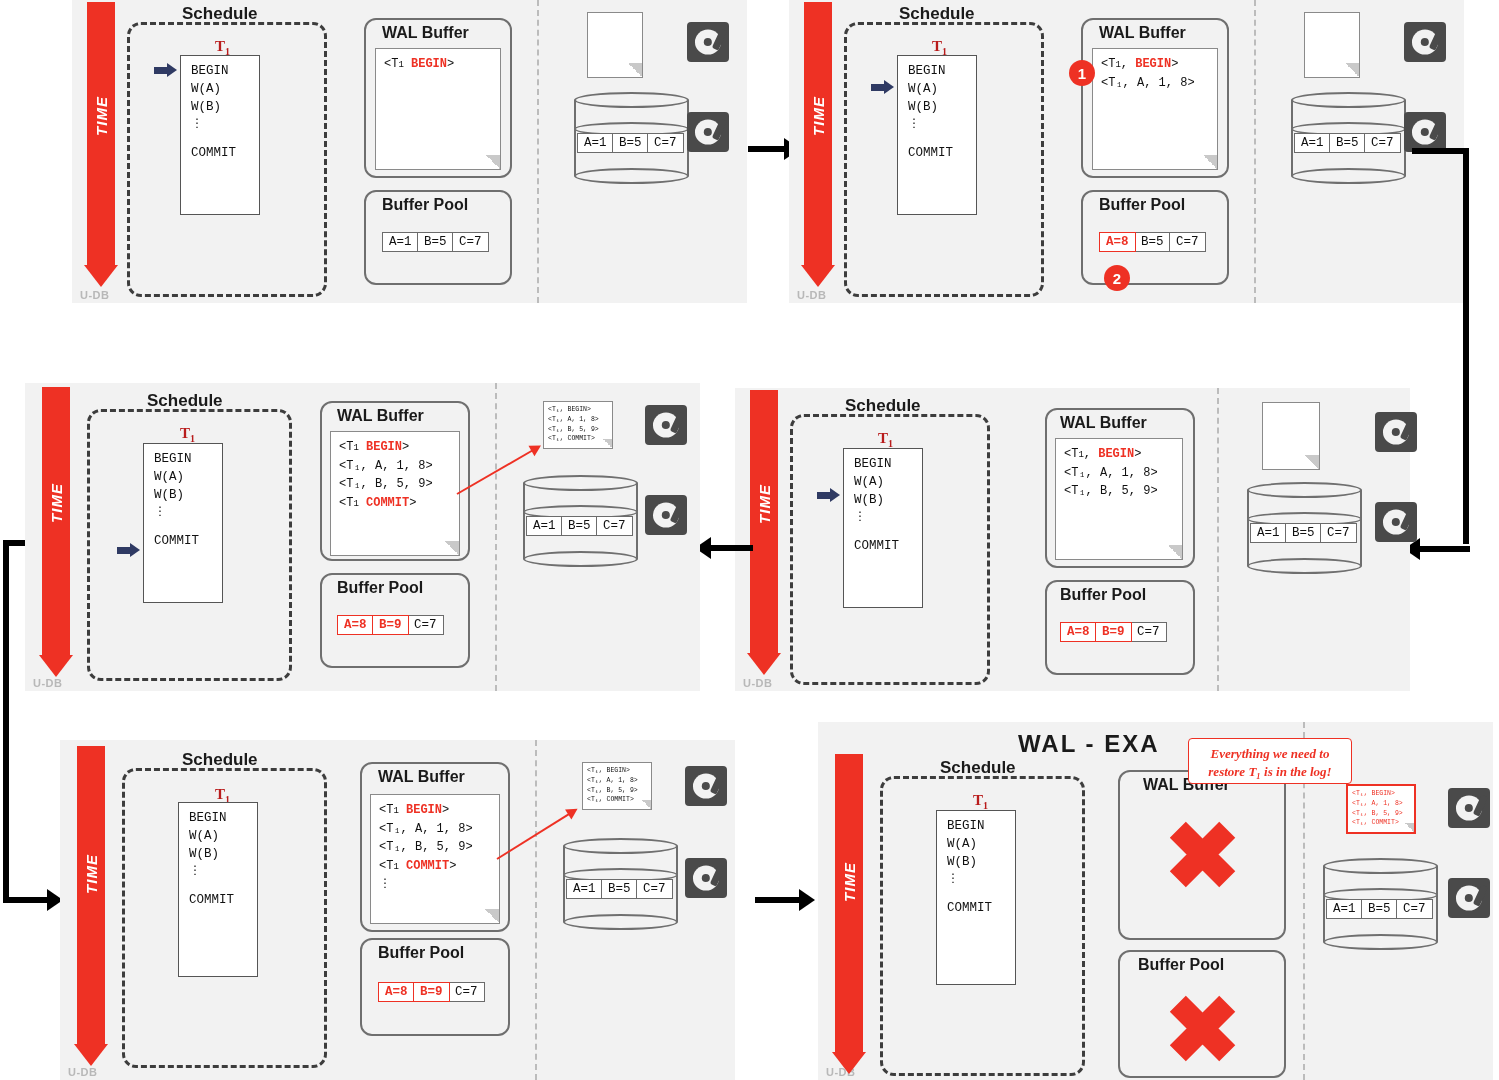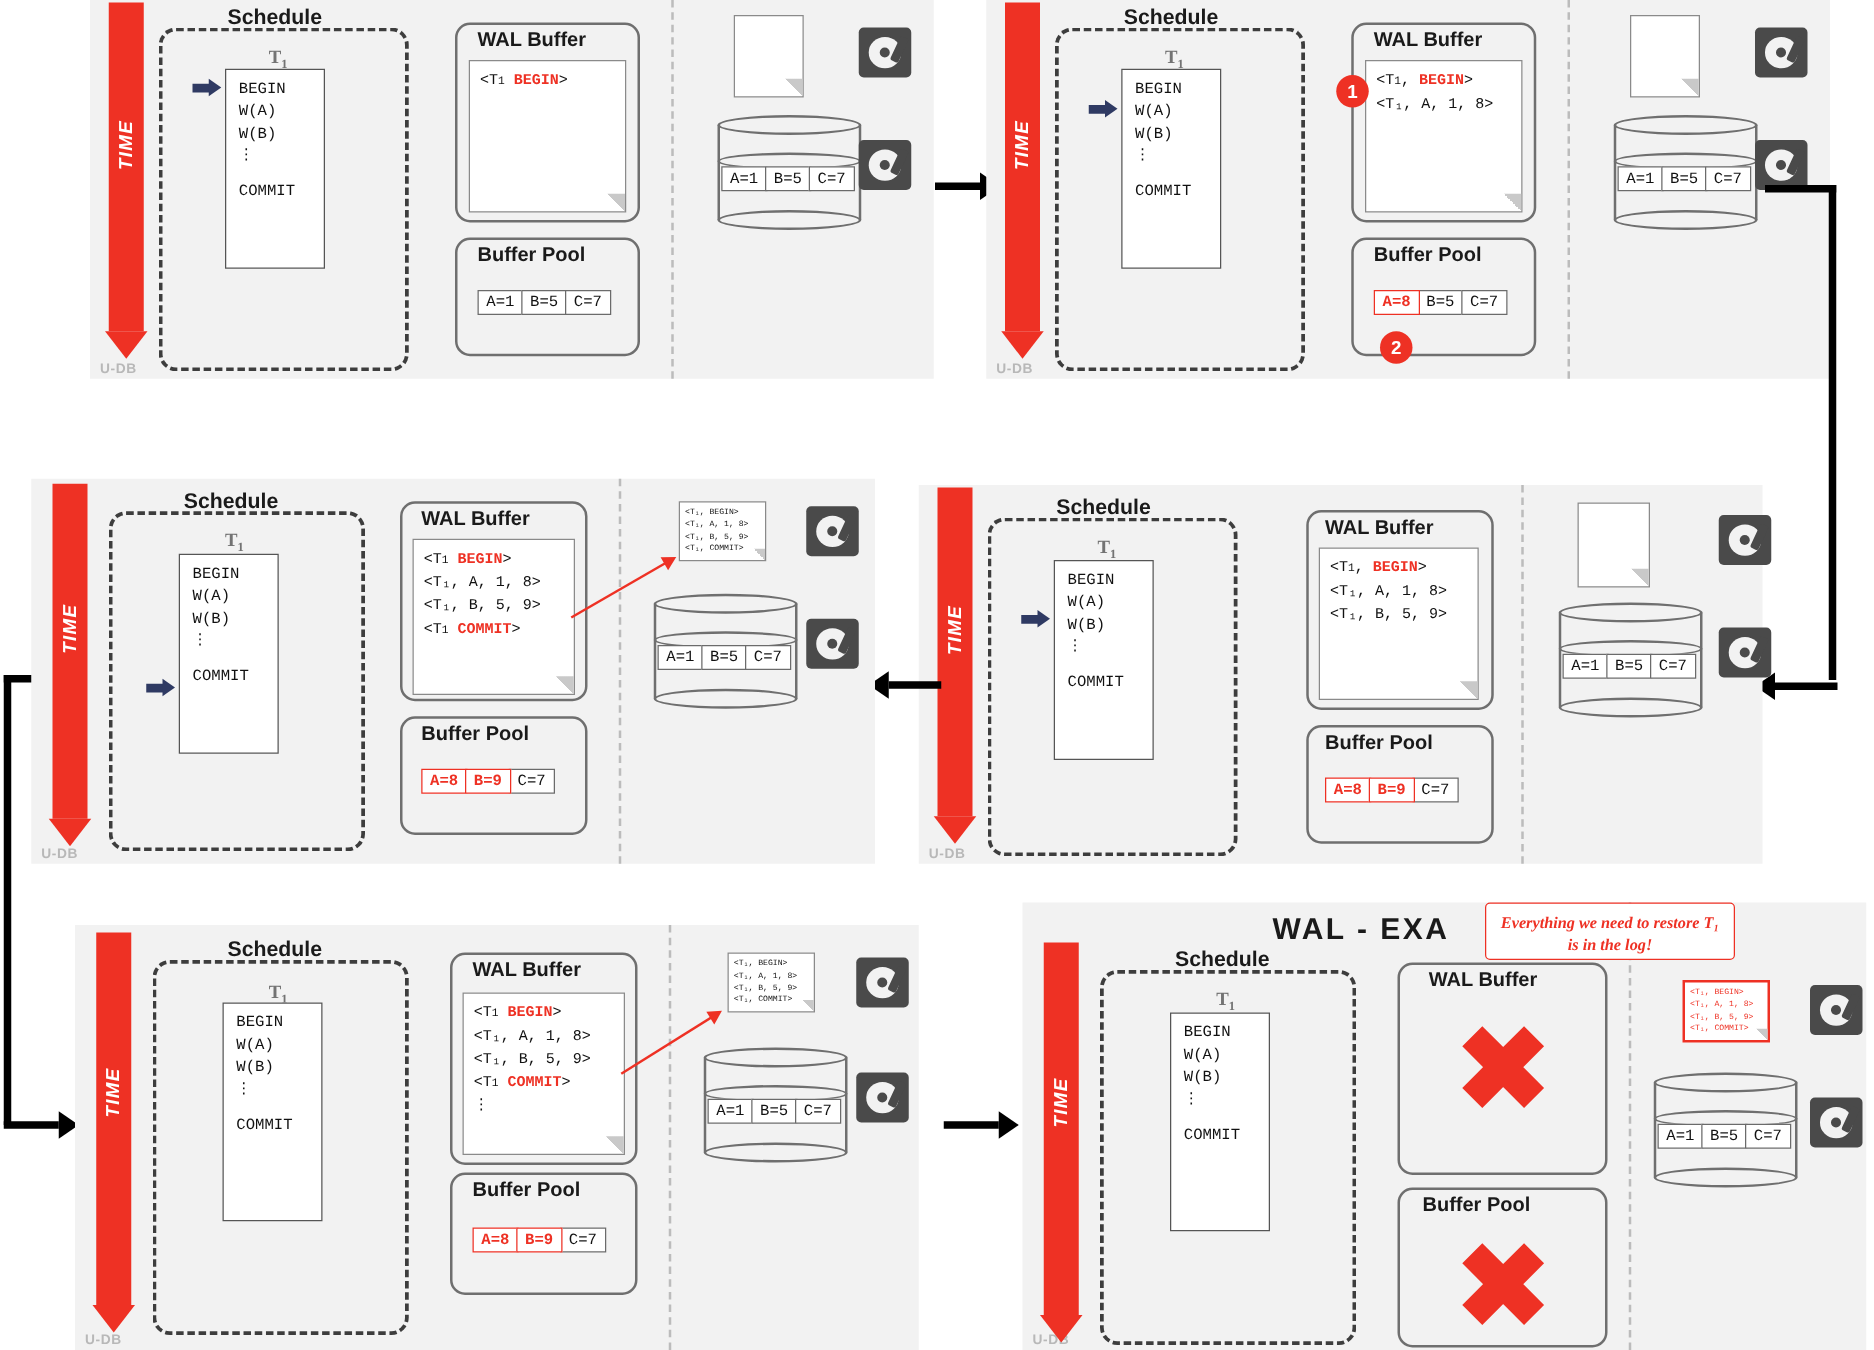--- a/index.html
+++ b/index.html
@@ -9,21 +9,21 @@
   .panel .watermark{position:absolute;left:8px;bottom:2px;font-size:11px;font-weight:bold;color:#b8b8b8;letter-spacing:.5px;}
 
   
   .timearrow{position:absolute;width:34px;display:flex;flex-direction:column;align-items:center;}
   .timearrow .bar{width:28px;background:#ee3124;flex:1;}
   .timearrow .head{width:0;height:0;border-left:17px solid transparent;border-right:17px solid transparent;border-top:22px solid #ee3124;}
   .timearrow .lbl{position:absolute;top:40%;left:50%;transform:translate(-50%,-50%) rotate(-90deg);color:#fff;font-weight:bold;font-style:italic;font-size:15px;letter-spacing:1px;white-space:nowrap;}
 
   .dashbox{position:absolute;border:3px dashed #3d3d3d;border-radius:14px;box-sizing:border-box;}
   .sched-title{position:absolute;font-size:17px;font-weight:bold;color:#1a1a1a;}
-  .txn-label{position:absolute;color:#737373;font-weight:bold;font-size:15px;font-family:"Liberation Serif",serif;}
+  .txn-label{position:absolute;color:#b91c1c;font-weight:bold;font-size:15px;font-family:"Liberation Serif",serif;}
   .txn-label sub{font-size:10px;}
 
   .schedbox{position:absolute;background:#fff;border:1.5px solid #555;box-sizing:border-box;font-family:"Liberation Mono",monospace;font-size:12.5px;color:#111;line-height:1.45;padding:6px 0 0 10px;}
   .schedbox .dots{letter-spacing:0;font-size:12px;}
   .schedbox .gap{height:10px;}
 
   .ptr{position:absolute;width:0;height:0;}
   .ptr .shaft{position:absolute;left:0;top:4px;width:14px;height:7px;background:#2f3a63;}
   .ptr .tip{position:absolute;left:13px;top:0;width:0;height:0;border-top:7px solid transparent;border-bottom:7px solid transparent;border-left:10px solid #2f3a63;}
 
@@ -497,21 +497,21 @@
   <div class="round" style="left:300px;top:48px;width:168px;height:170px;"></div>
   <div class="boxtitle" style="left:325px;top:54px;">WAL Buffer</div>
   <div class="xmark" style="left:346px;top:88px;">✖</div>
 
   <div class="round" style="left:300px;top:228px;width:168px;height:128px;"></div>
   <div class="boxtitle" style="left:320px;top:234px;">Buffer Pool</div>
   <div class="xmark" style="left:346px;top:262px;">✖</div>
 
   <div class="divider" style="left:485px;top:0;height:358px;"></div>
 
-  <div class="callout" style="left:370px;top:0px;width:200px;height:46px;">Everything we need to restore T₁ is in the log!</div>
+  <div class="callout" style="left:370px;top:16px;width:164px;height:46px;">Everything we need to restore T₁ is in the log!</div>
 
   <div class="minipage hl" style="left:528px;top:62px;width:70px;height:50px;">
     <div style="color:#ee3124">&lt;T₁, BEGIN&gt;</div>
     <div style="color:#ee3124">&lt;T₁, A, 1, 8&gt;</div>
     <div style="color:#ee3124">&lt;T₁, B, 5, 9&gt;</div>
     <div style="color:#ee3124">&lt;T₁, COMMIT&gt;</div>
     <div class="fold"></div>
   </div>
   <div class="hdd" style="left:630px;top:66px;width:42px;height:40px;">
       <div class="platter"></div>

